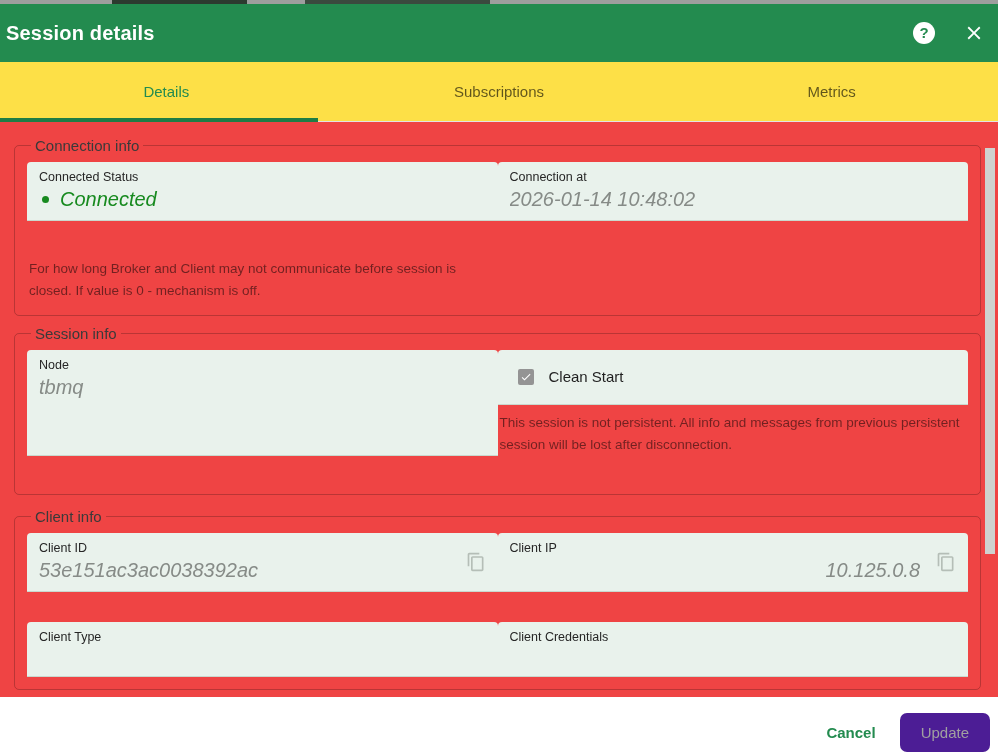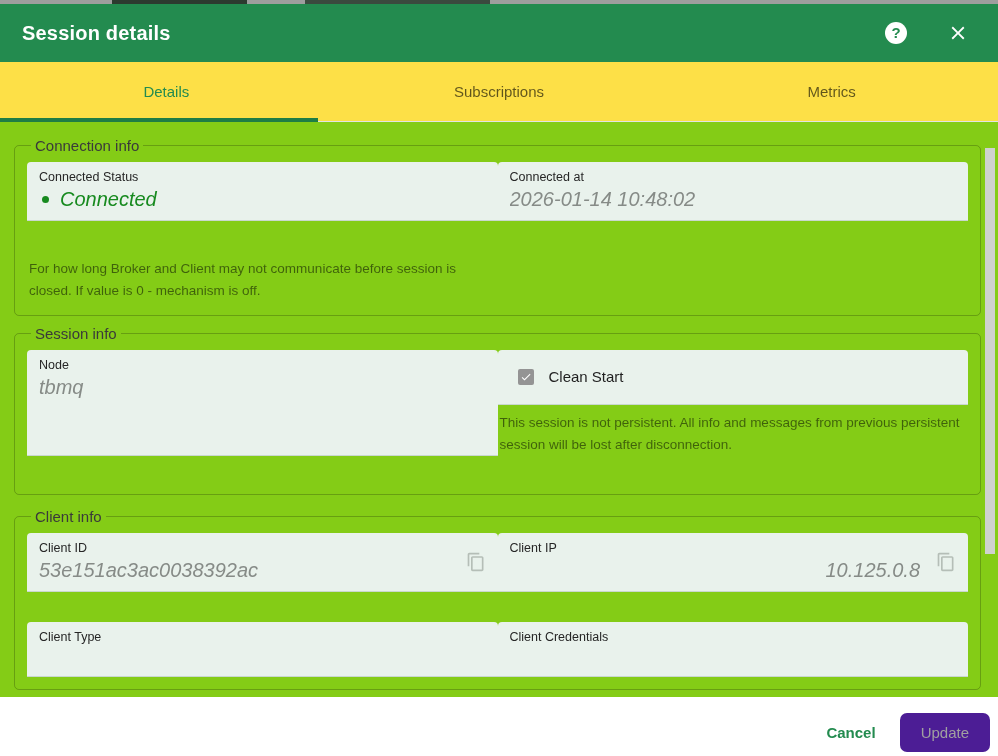--- a/index.html
+++ b/index.html
@@ -18,22 +18,21 @@
     position: relative; overflow: hidden;
   }
   .page-behind .frag { position: absolute; top: 0; height: 4px; background: #2c3a2f; }
   .page-behind .frag.f1 { left: 112px; width: 135px; }
   .page-behind .frag.f2 { left: 305px; width: 185px; background: #3a4a3e; }
 
   
   .dlg-header {
     height: 58px; background: #238b4f;
     display: flex; align-items: center;
-    padding: 0 22px;
-    gap: 12px;
+    padding: 0 6px;
   }
   .dlg-title { color: #fff; font-size: 20px; font-weight: 700; letter-spacing: .2px; }
   .header-spacer { flex: 1; }
   .icon-btn {
     width: 36px; height: 36px; border: none; background: transparent;
     display: flex; align-items: center; justify-content: center;
     cursor: pointer; margin-left: 14px;
   }
   .help-circle {
     width: 22px; height: 22px; border-radius: 50%;
@@ -60,21 +59,21 @@
   .tab.active { color: #238b4f; }
   .tab.active::after {
     content: ""; position: absolute; left: 0; right: 15px; bottom: -1px;
     height: 4px; background: #1e7d45;
   }
 
   
   .content {
     height: 575px; overflow: hidden; position: relative;
     padding: 15px 17px 0 14px;
-    background: #84cc16;
+    background: #ef4444;
   }
 
   fieldset {
     border: 1px solid rgba(0,0,0,0.22);
     border-radius: 5px;
     padding: 4px 12px 12px;
     margin-bottom: 9px;
   }
   fieldset legend {
     font-size: 15px; color: #3a3a3a; padding: 0 4px; margin-left: 4px;
@@ -193,21 +192,21 @@
     <legend>Connection info</legend>
     <div class="field-grid">
       <div class="field-box">
         <div class="field-label">Connected Status</div>
         <div class="field-value status">
           <span class="status-dot"></span>
           <span>Connected</span>
         </div>
       </div>
       <div class="field-box">
-        <div class="field-label">Connected at</div>
+        <div class="field-label">Connection at</div>
         <div class="field-value">2026-01-14 10:48:02</div>
       </div>
     </div>
     <div class="row-gap"></div>
     <div class="field-grid">
       <div>
         <div class="field-hint">For how long Broker and Client may not communicate before session is closed. If value is 0 - mechanism is off.</div>
       </div>
       <div></div>
     </div>

